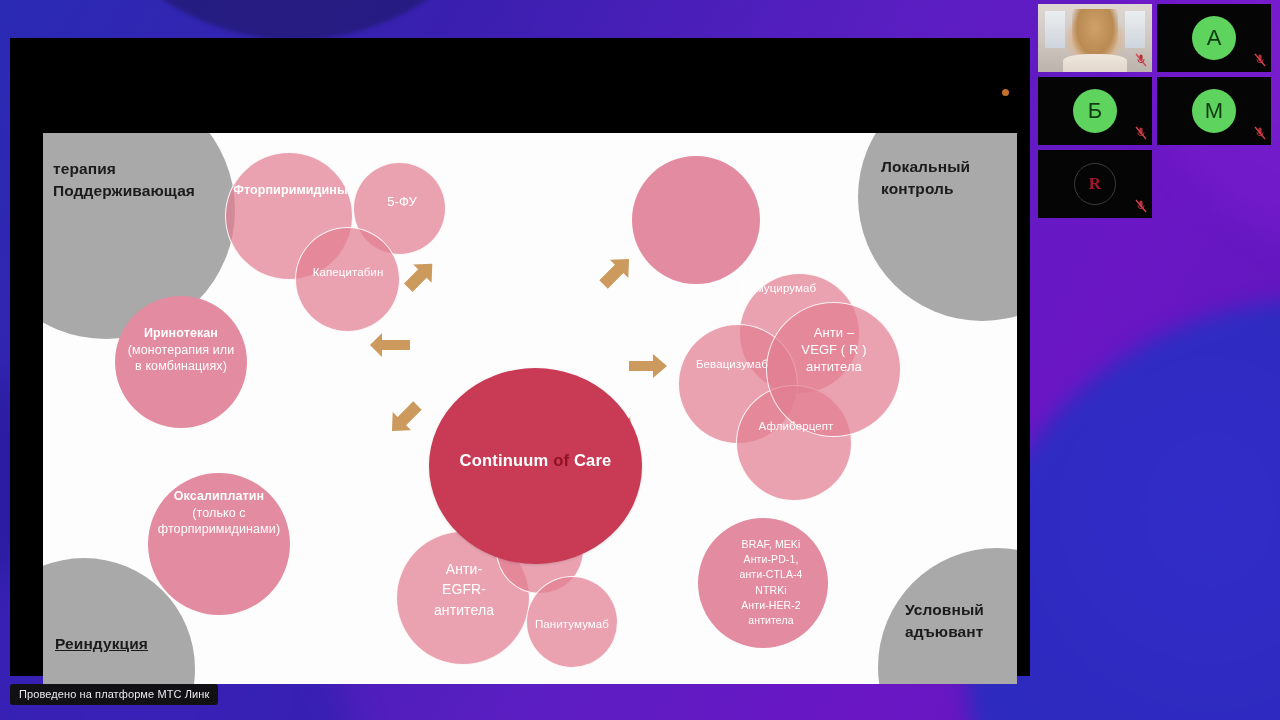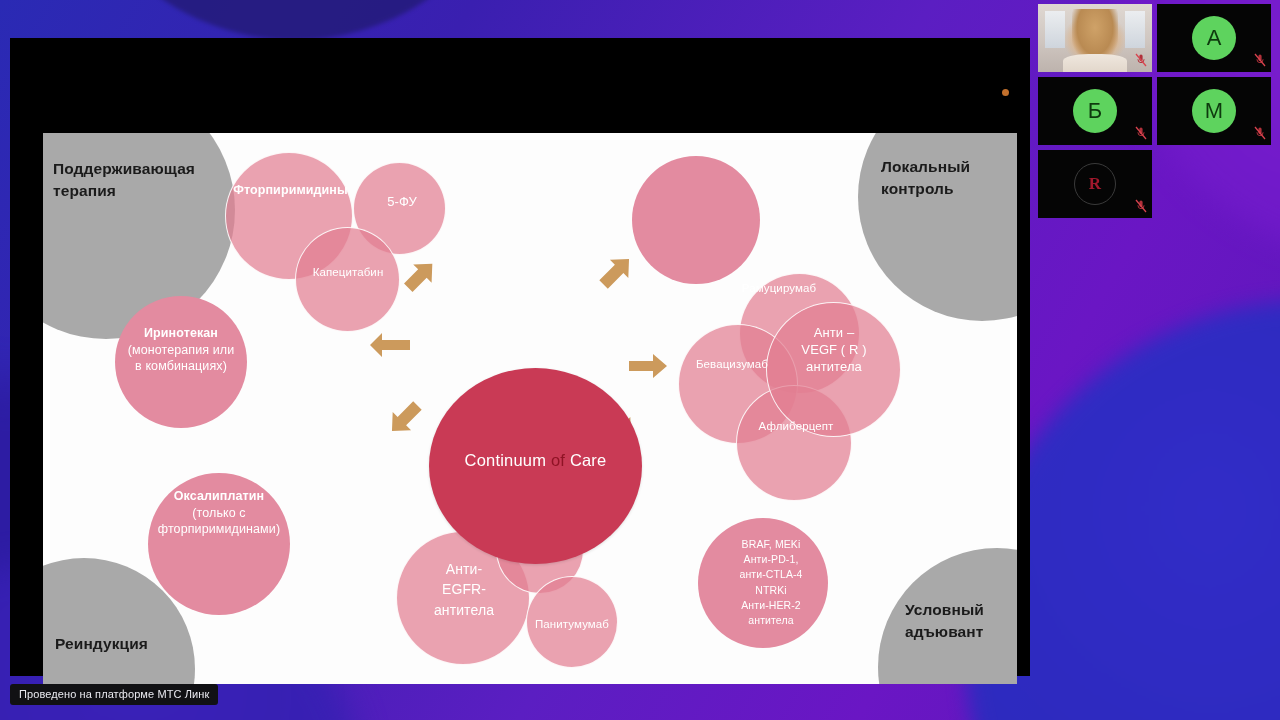--- a/index.html
+++ b/index.html
@@ -82,21 +82,21 @@
   .pink-label .lt{font-weight:400;display:block;}
 
   
   #core{
     position:absolute;left:386px;top:235px;width:213px;height:196px;border-radius:50%;
     background:#c93a55;
     box-shadow:0 1px 3px rgba(0,0,0,.12);
   }
   #core-text{
     position:absolute;left:386px;top:318px;width:213px;text-align:center;
-    color:#fff;font-weight:400;font-size:16.5px;letter-spacing:.2px;
+    color:#fff;font-weight:700;font-size:16.5px;letter-spacing:.2px;
   }
   #core-text .of{color:#8f1325;}
 
   
   .arrow{position:absolute;width:0;height:0;}
   .arrow svg{display:block;}
 
   
   #tiles{position:absolute;left:1038px;top:4px;width:238px;height:212px;}
   .tile{
@@ -165,32 +165,32 @@
   <div class="bg-dark-left"></div>
   <div class="bg-blob-bl"></div>
 
   <div id="share-frame">
     <div id="rec-dot"></div>
 
     <div id="slide">
 
       <div class="grey-circle" style="left:-66px;top:-52px;width:258px;height:258px;"></div>
       <div class="grey-label" style="left:10px;top:25px;width:180px;">
+        <div>терапия</div>
         <div>Поддерживающая</div>
-        <div>терапия</div>
       </div>
 
       <div class="grey-circle" style="left:815px;top:-60px;width:248px;height:248px;"></div>
       <div class="grey-label" style="left:838px;top:23px;width:160px;">
         <div>Локальный</div>
         <div>контроль</div>
       </div>
 
       <div class="grey-circle" style="left:-70px;top:425px;width:222px;height:222px;"></div>
-      <div class="grey-label" style="left:12px;top:500px;width:175px;">
+      <div class="grey-label" style="left:12px;top:500px;width:175px;text-decoration:underline;">
         <div>Реиндукция</div>
       </div>
 
       <div class="grey-circle" style="left:835px;top:415px;width:238px;height:238px;"></div>
       <div class="grey-label" style="left:862px;top:466px;width:160px;">
         <div>Условный</div>
         <div>адъювант</div>
       </div>
 
       <div class="pc" style="left:182px;top:19px;width:128px;height:128px;"></div>

